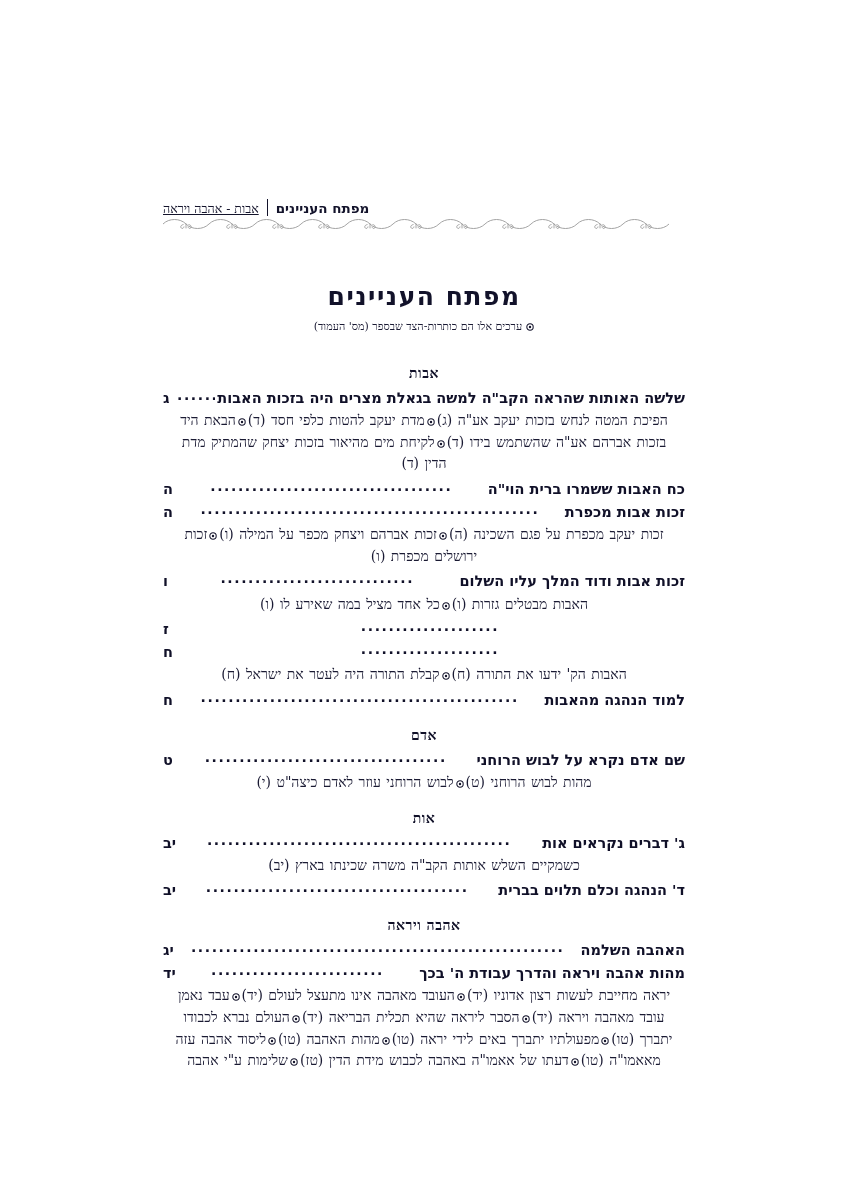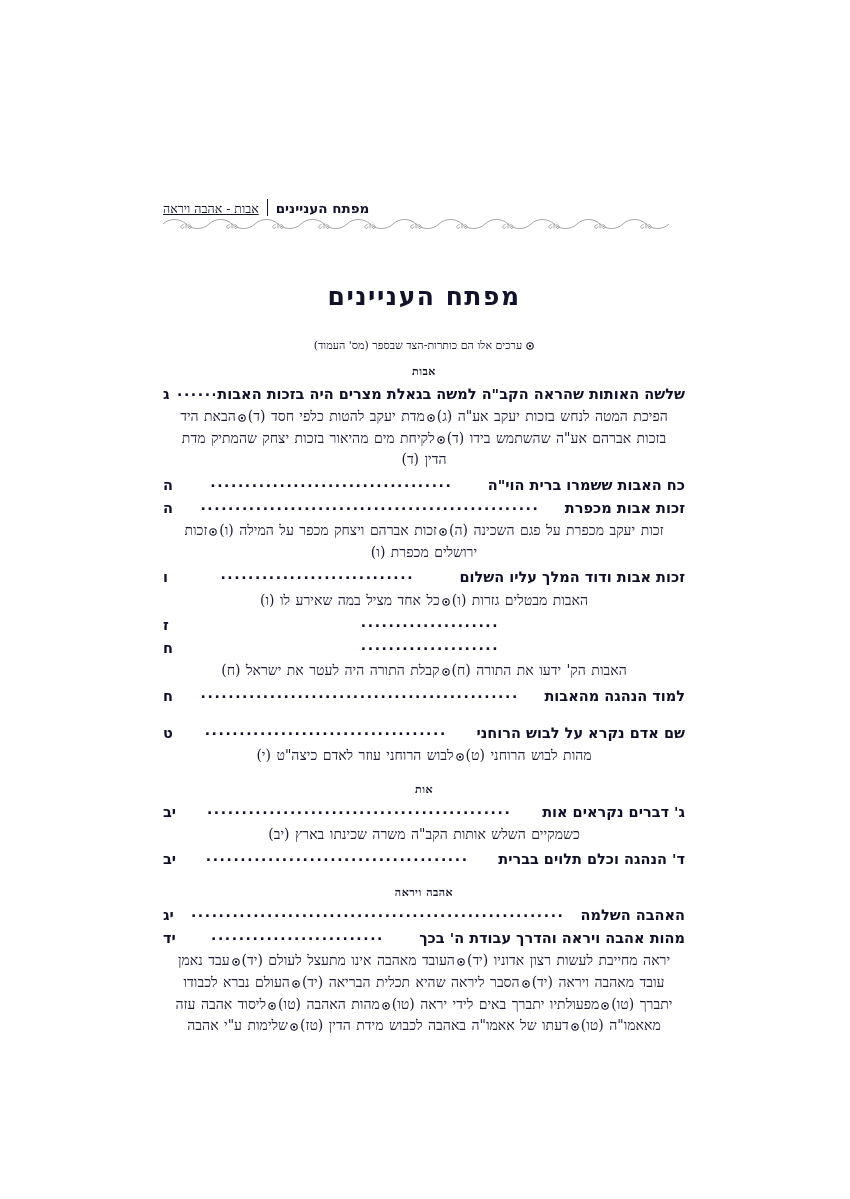--- a/index.html
+++ b/index.html
@@ -87,21 +87,21 @@
     text-align: center;
     font-family: "DejaVu Sans", "Liberation Sans", sans-serif;
     font-size: 25px;
     font-weight: bold;
     letter-spacing: 1.5px;
     color: #12122a;
   }
 
   .doc-subtitle {
     position: absolute;
-    top: 339px;
+    top: 320px;
     right: 165px;
     width: 522px;
     text-align: center;
     font-family: "DejaVu Serif", "Liberation Serif", serif;
     font-size: 11px;
     color: #1a1a33;
     white-space: nowrap;
   }
 
   
@@ -115,21 +115,21 @@
   .section {
     margin: 0;
   }
   .section + .section {
     margin-top: 16px;
   }
 
   .section-heading {
     text-align: center;
     font-family: "DejaVu Serif", "Liberation Serif", serif;
-    font-size: 11px;
+    font-size: 14px;
     font-weight: bold;
     color: #101028;
     margin: 0 0 6px 0;
     letter-spacing: 0.5px;
   }
 
   
   .entry {
     display: flex;
     flex-direction: row;
@@ -296,20 +296,21 @@
               <circle cx="5" cy="5" r="4" fill="none" stroke="#14142c" stroke-width="1.3"></circle>
               <circle cx="5" cy="5" r="1.5" fill="#14142c"></circle>
             </svg></span><span class="sub-sep"></span>קבלת התורה היה לעטר את ישראל (ח)</div>
         <div class="entry">
           <span class="entry-title">למוד הנהגה מהאבות</span>
           <span class="entry-dots">..............................................</span>
           <span class="entry-page">ח</span>
         </div>
       </div>
       <div class="section">
+        <div class="section-heading">אדם</div>
         <div class="entry">
           <span class="entry-title">שם אדם נקרא על לבוש הרוחני</span>
           <span class="entry-dots">...................................</span>
           <span class="entry-page">ט</span>
         </div>
         <div class="subentries">מהות לבוש הרוחני (ט)<span class="sub-sep"></span><span class="flower"><svg viewBox="0 0 10 10" width="8" height="8" xmlns="http://www.w3.org/2000/svg" aria-hidden="true">
               <circle cx="5" cy="5" r="4" fill="none" stroke="#14142c" stroke-width="1.3"></circle>
               <circle cx="5" cy="5" r="1.5" fill="#14142c"></circle>
             </svg></span><span class="sub-sep"></span>לבוש הרוחני עוזר לאדם כיצה"ט (י)</div>
       </div>

